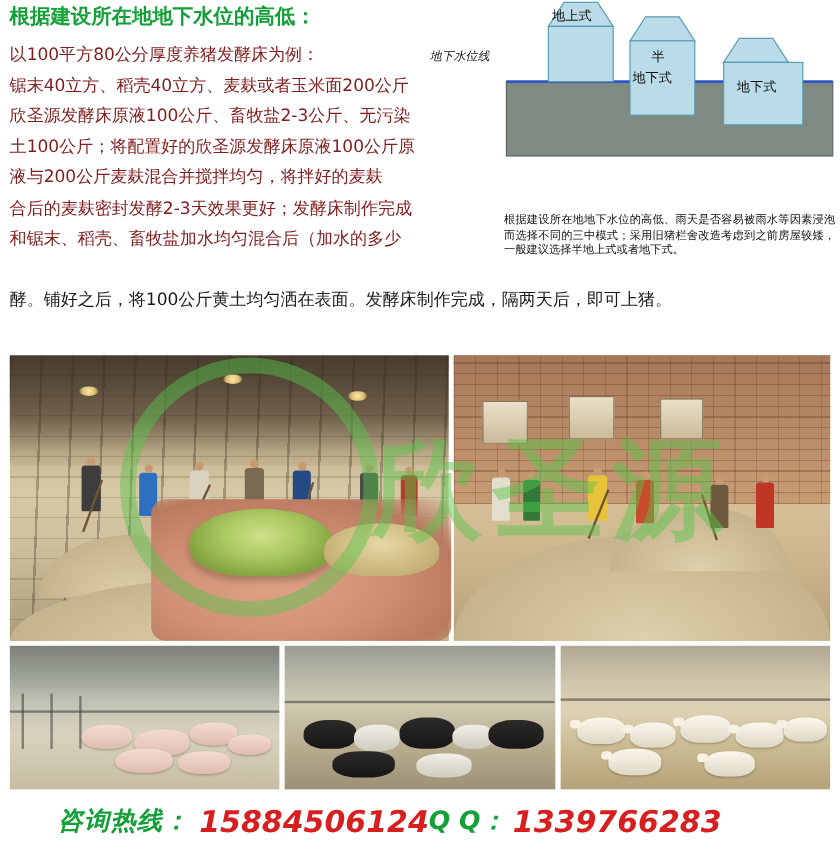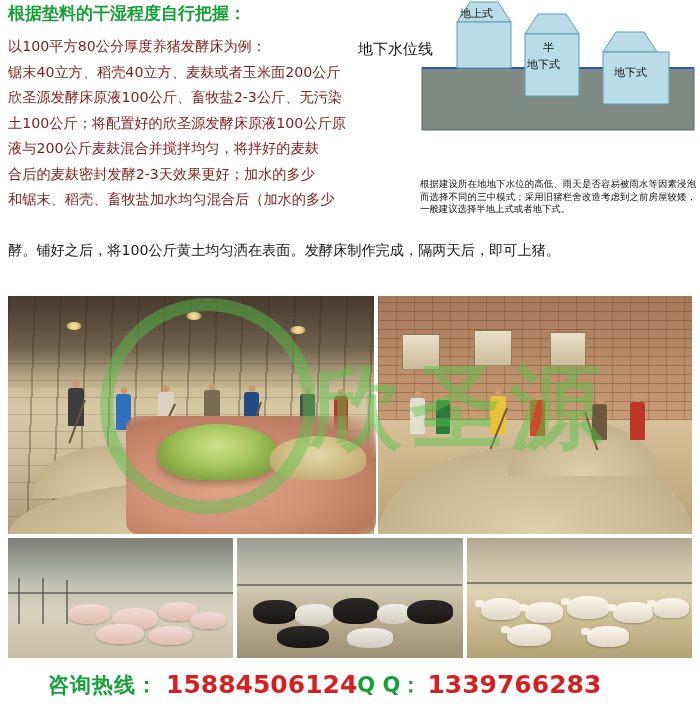--- a/index.html
+++ b/index.html
@@ -239,51 +239,52 @@
   
   .footer {
     position: absolute;
     left: 0; top: 662px; width: 700px; height: 58px;
     background: #ffffff;
   }
   .footer-row {
     position: absolute;
     left: 48px; top: 8px;
     display: flex;
-    align-items: center;
+    align-items: flex-start;
     white-space: nowrap;
+    font-style: italic;
   }
   .f-label {
     font-size: 21px; font-weight: bold; color: #14a038; letter-spacing: 1px;
   }
   .f-phone {
     font-size: 25px; font-weight: bold; color: #d81f1f; margin-left: 8px;
     font-family: "DejaVu Sans", "Liberation Sans", sans-serif;
   }
   .f-qq {
     font-size: 21px; font-weight: bold; color: #14a038; 
   }
   .f-qqnum {
     font-size: 25px; font-weight: bold; color: #d81f1f; margin-left: 6px;
   }
 </style>
 </head>
 <body>
 
 <div class="page">
 
-  <div class="title">根据垫料的干湿程度自行把握：</div>
+  <div class="title">根据建设所在地地下水位的高低：</div>
 
   <div class="body-text">
     <span class="ln">以100平方80公分厚度养猪发酵床为例：</span>
     <span class="ln">锯末40立方、稻壳40立方、麦麸或者玉米面200公斤</span>
     <span class="ln">欣圣源发酵床原液100公斤、畜牧盐2-3公斤、无污染</span>
     <span class="ln">土100公斤；将配置好的欣圣源发酵床原液100公斤原</span>
     <span class="ln">液与200公斤麦麸混合并搅拌均匀，将拌好的麦麸</span>
-    <span class="ln">合后的麦麸密封发酵2-3天效果更好；加水的多少</span>
+    <span class="ln">合后的麦麸密封发酵2-3天效果更好；发酵床制作完成</span>
     <span class="ln">和锯末、稻壳、畜牧盐加水均匀混合后（加水的多少</span>
   </div>
 
   <div class="body-wide">
     <span class="ln">酵。铺好之后，将100公斤黄土均匀洒在表面。发酵床制作完成，隔两天后，即可上猪。</span>
   </div>
 
   <div class="diagram">
     <svg width="348" height="200" viewBox="0 0 348 200">
 
@@ -302,21 +303,21 @@
       <polygon points="264,32 292,32 305,52 251,52" fill="#b9dce8" stroke="#5a9db3" stroke-width="1"></polygon>
       <rect x="251" y="52" width="66" height="52" fill="#b9dce8" stroke="#5a9db3" stroke-width="1"></rect>
     </svg>
 
     <div style="position:absolute; left:108px; top:6px; font-size:11px; color:#111;">地上式</div>
     <div style="position:absolute; left:191px; top:40px; font-size:11px; color:#111;">半</div>
     <div style="position:absolute; left:175px; top:57px; font-size:11px; color:#111;">地下式</div>
     <div style="position:absolute; left:262px; top:65px; font-size:11px; color:#111;">地下式</div>
   </div>
 
-  <div style="position:absolute; left:358px; top:40px; font-size:15px; color:#111;">地下水位线</div>
+  <div style="position:absolute; left:358px; top:40px; font-size:10px; color:#111;font-style:italic;">地下水位线</div>
 
   <div class="diagram-note">根据建设所在地地下水位的高低、雨天是否容易被雨水等因素浸泡而选择不同的三中模式；采用旧猪栏舍改造考虑到之前房屋较矮，一般建议选择半地上式或者地下式。</div>
 
   <div class="photos-top">
 
     <div class="cell ptop1">
       <div class="photo bg-barn1"></div>
       <div class="barn-roof"></div>
       <div class="barn-frame"></div>
       <div class="lamp" style="left:58px; top:26px;"></div>

